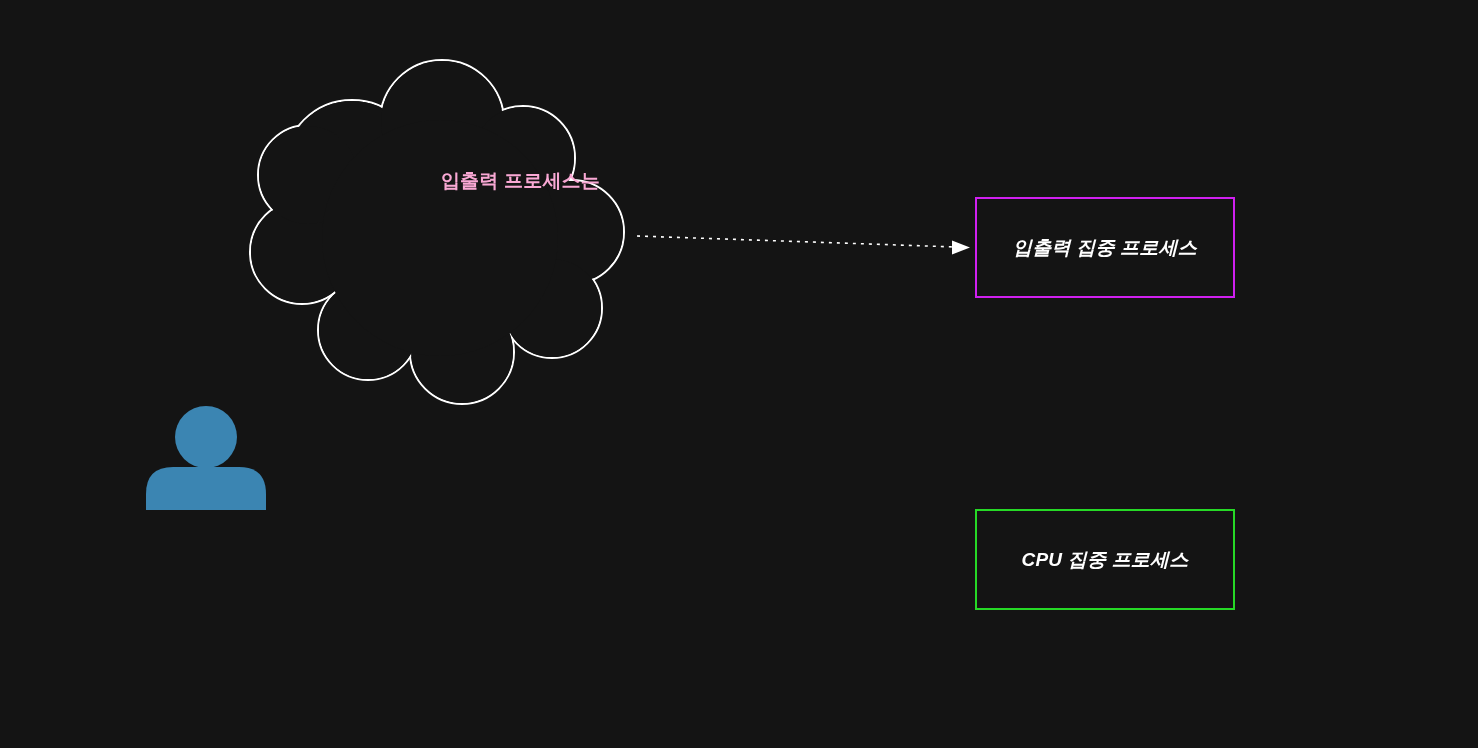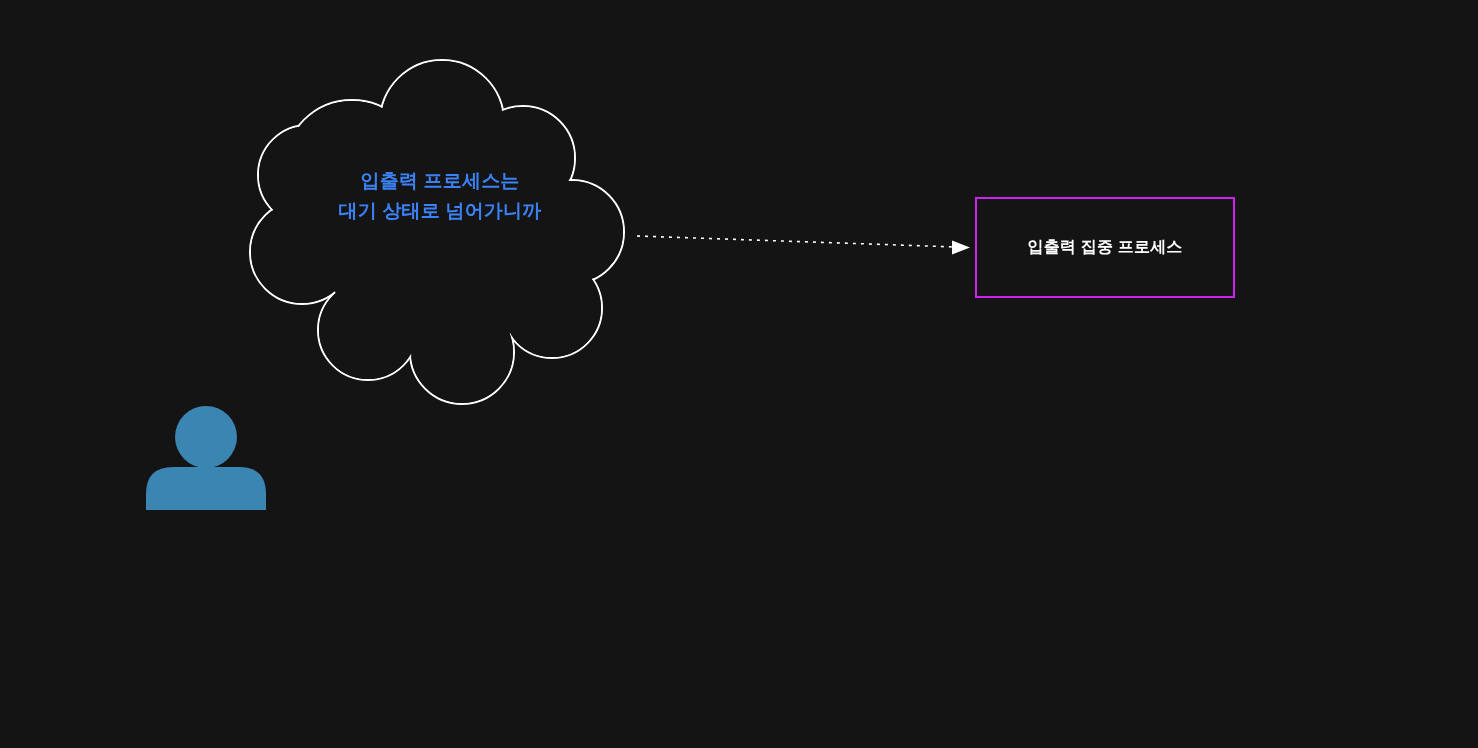--- a/index.html
+++ b/index.html
@@ -18,39 +18,40 @@
   #diagram-svg {
     position: absolute;
     left: 0; top: 0;
     width: 1478px; height: 748px;
   }
   .cloud-text {
     position: absolute;
     left: 280px;
     top: 166px;
     width: 320px;
-    color: #3b82f6;
+    color: #f9a8d4;
     font-size: 19px;
     font-weight: 700;
     line-height: 30px;
-    text-align: center;
+    text-align: right;
     letter-spacing: 0.2px;
   }
   .proc-box {
     position: absolute;
     width: 256px;
     height: 97px;
     display: flex;
     align-items: center;
     justify-content: center;
     color: #ffffff;
-    font-size: 16px;
+    font-size: 19px;
     font-weight: 600;
     background: #141414;
     letter-spacing: 0.2px;
+    font-style: italic;
   }
   .proc-box.io {
     left: 975px;
     top: 197px;
     border: 2px solid #d020f0;
   }
   .proc-box.cpu {
     left: 975px;
     top: 509px;
     border: 2px solid #26d926;
@@ -94,21 +95,23 @@
     </g>
 
     <g fill="#3b85b2">
       <circle cx="206" cy="437" r="31"></circle>
       <path d="M146 510 V494 Q146 467 173 467 H239 Q266 467 266 494 V510 Z"></path>
     </g>
   </svg>
 
   <div class="cloud-text">
     <div>입출력 프로세스는</div>
-    <div>대기 상태로 넘어가니까</div>
   </div>
 
   <div class="proc-box io">
     <span>입출력 집중 프로세스</span>
   </div>
 
+  <div class="proc-box cpu">
+    <span>CPU 집중 프로세스</span>
+  </div>
 
 </div>
 
 </body></html>

